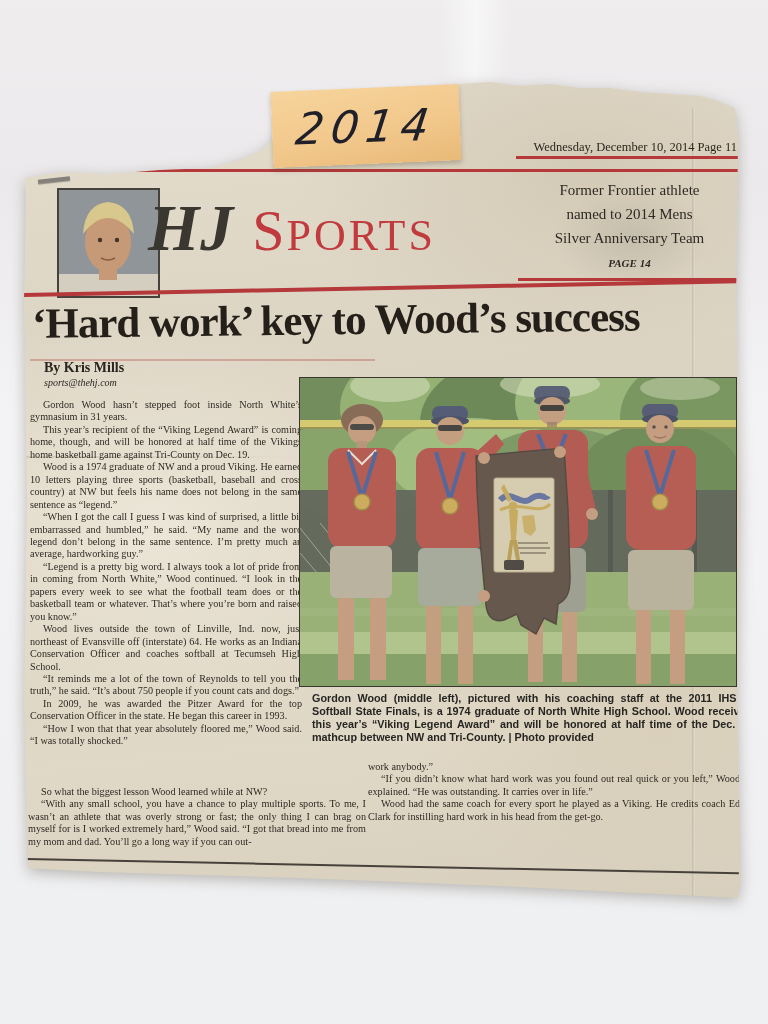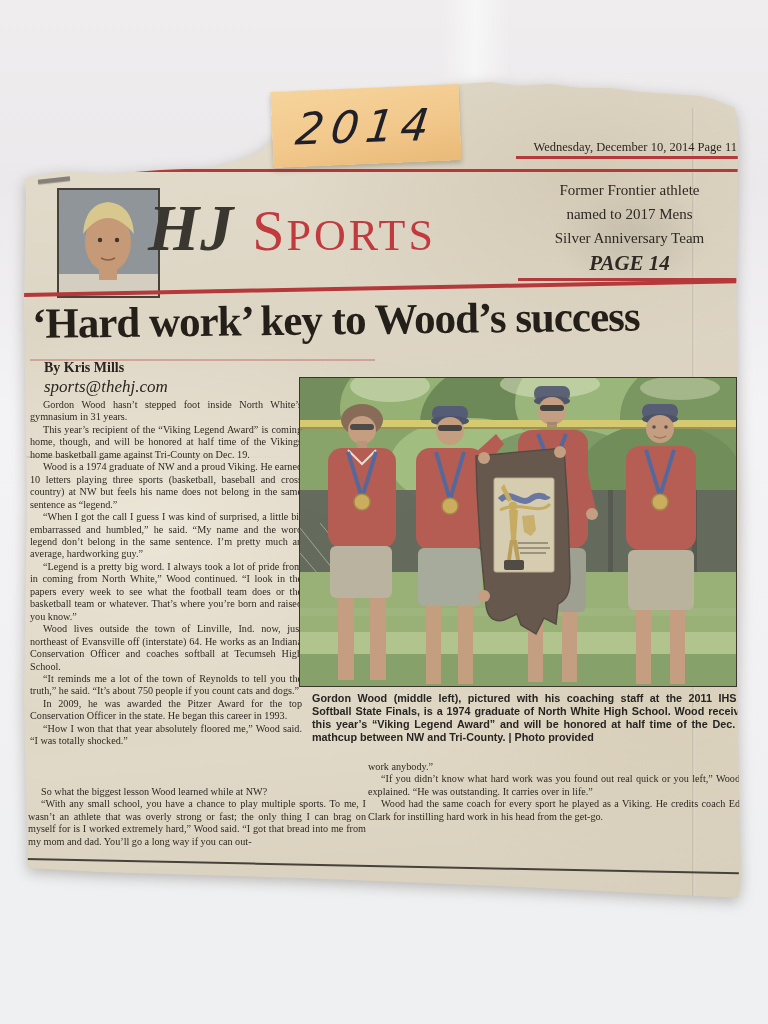--- a/index.html
+++ b/index.html
@@ -38,26 +38,26 @@
   .rl-masthead{left:2px;top:221px;width:714px;height:3.5px;transform:rotate(-1.1deg);transform-origin:left center;}
   .rl-faint{left:8px;top:287px;width:345px;height:2px;opacity:.32;}
   .mugshot{position:absolute;left:35px;top:116px;width:103px;height:110px;border:2px solid #46413a;
     background:#8e9496;box-sizing:border-box;}
   .masthead-text{position:absolute;left:126px;top:118px;white-space:nowrap;}
   .hj{font-style:italic;font-weight:700;font-size:66px;color:#3a3630;letter-spacing:1px;text-align:right;}
   .sports-i{font-size:58px;color:#c03a3e;letter-spacing:2px;margin-left:18px;}
   .sports-r{font-size:44px;color:#c03a3e;letter-spacing:3px;}
   .promo{position:absolute;left:498px;top:106px;width:219px;text-align:center;color:#2e2923;}
   .promo div{font-size:15px;line-height:24px;}
-  .promo .pg{font-weight:700;font-style:italic;font-size:21px;line-height:26px;}
+  .promo .pg{font-weight:700;font-style:italic;font-size:11px;line-height:26px;}
   .headline{position:absolute;left:10px;top:227px;font-weight:700;font-size:43px;color:#241f19;
     letter-spacing:-1px;white-space:nowrap;transform:rotate(-0.7deg);transform-origin:left center;}
   .byline{position:absolute;left:22px;top:288px;color:#2a251f;}
   .byline .by{font-weight:700;font-size:14px;}
-  .byline .em{font-style:italic;font-size:17px;margin-top:1px;}
+  .byline .em{font-style:italic;font-size:10px;margin-top:1px;}
   .bodycol{position:absolute;color:#2e2822;font-size:10.2px;line-height:12.45px;text-align:justify;}
   .bodycol p{margin:0;text-indent:13px;}
   .colA{left:8px;top:327px;width:272px;}
   .colB{left:6px;top:714px;width:338px;}
   .contcol{left:346px;top:689px;width:372px;}
   .contcol p.noindent{text-indent:0;}
   .seemore{margin-top:7px;text-align:center;font-weight:700;font-style:italic;font-size:13px;text-indent:0 !important;}
   .photo-frame{position:absolute;left:277px;top:305px;width:436px;height:308px;border:1.5px solid #3a352d;
     box-sizing:content-box;background:#7fa24f;}
   .photo-frame svg{display:block;filter:saturate(.82) contrast(.9) brightness(1.03);}
@@ -105,21 +105,21 @@
         <rect x="40" y="80" width="18" height="10" fill="#c69a76"></rect>
       </svg>
     </div>
 
     <div class="masthead-text">
       <span class="hj">HJ</span><span class="sports-i">S</span><span class="sports-r">PORTS</span>
     </div>
 
     <div class="promo">
       <div>Former Frontier athlete</div>
-      <div>named to 2017 Mens</div>
+      <div>named to 2014 Mens</div>
       <div>Silver Anniversary Team</div>
       <div class="pg">PAGE 14</div>
     </div>
     <div class="redline rl-promo"></div>
     <div class="redline rl-masthead"></div>
 
     <div class="headline">‘Hard work’ key to Wood’s success</div>
     <div class="redline rl-faint"></div>
 
     <div class="byline">

